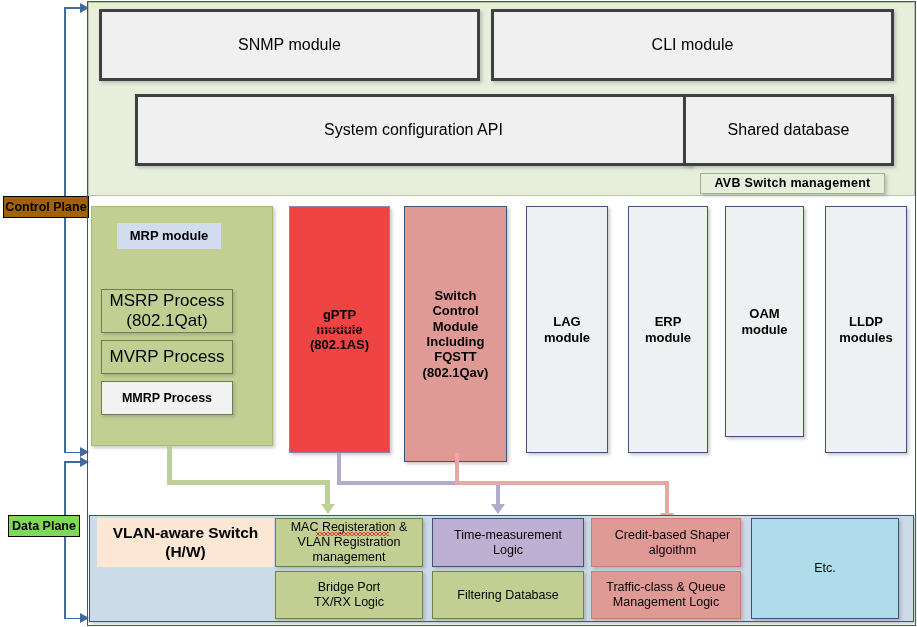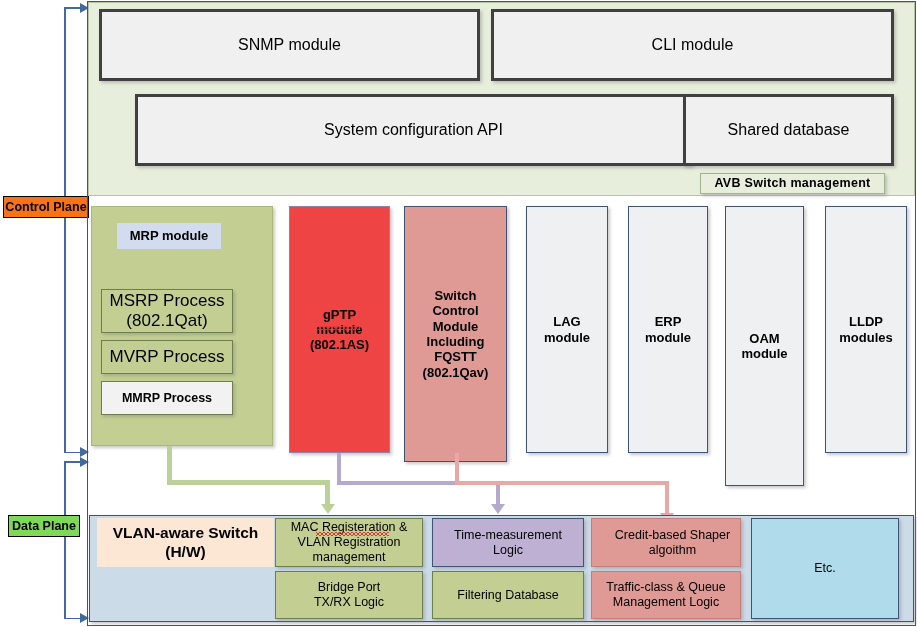--- a/index.html
+++ b/index.html
@@ -149,21 +149,21 @@
     position: absolute;
     display: flex;
     align-items: center;
     justify-content: center;
     border: 1px solid #000000;
     font-size: 12.5px;
     font-weight: bold;
     color: #000000;
     white-space: nowrap;
   }
-  #control-plane-tag { background: #f97316; left: 3px; top: 196px; width: 86px; height: 22px; }
+  #control-plane-tag { background: #a16207; left: 3px; top: 196px; width: 86px; height: 22px; }
   #data-plane-tag    { background: #7ed957; left: 8px; top: 515px; width: 72px; height: 22px; }
 
   
   .bracket-line { position: absolute; background: #44699c; }
   .arrow-right {
     position: absolute;
     width: 0; height: 0;
     border-top: 5px solid transparent;
     border-bottom: 5px solid transparent;
     border-left: 9px solid #44699c;
@@ -275,21 +275,21 @@
   </div>
 
   <div class="bx plain-module shadow ml" style="left:526px; top:206px; width:82px; height:247px;">
     <span>LAG
 module</span>
   </div>
   <div class="bx plain-module shadow ml" style="left:628px; top:206px; width:80px; height:247px;">
     <span>ERP
 module</span>
   </div>
-  <div class="bx plain-module shadow ml" style="left:725px; top:206px; width:79px; height:280px;">
+  <div class="bx plain-module shadow ml" style="left:725px; top:206px; width:79px; height:231px;">
     <span>OAM
 module</span>
   </div>
   <div class="bx plain-module shadow ml" style="left:825px; top:206px; width:82px; height:247px;">
     <span>LLDP
 modules</span>
   </div>
 
 
   <div>

